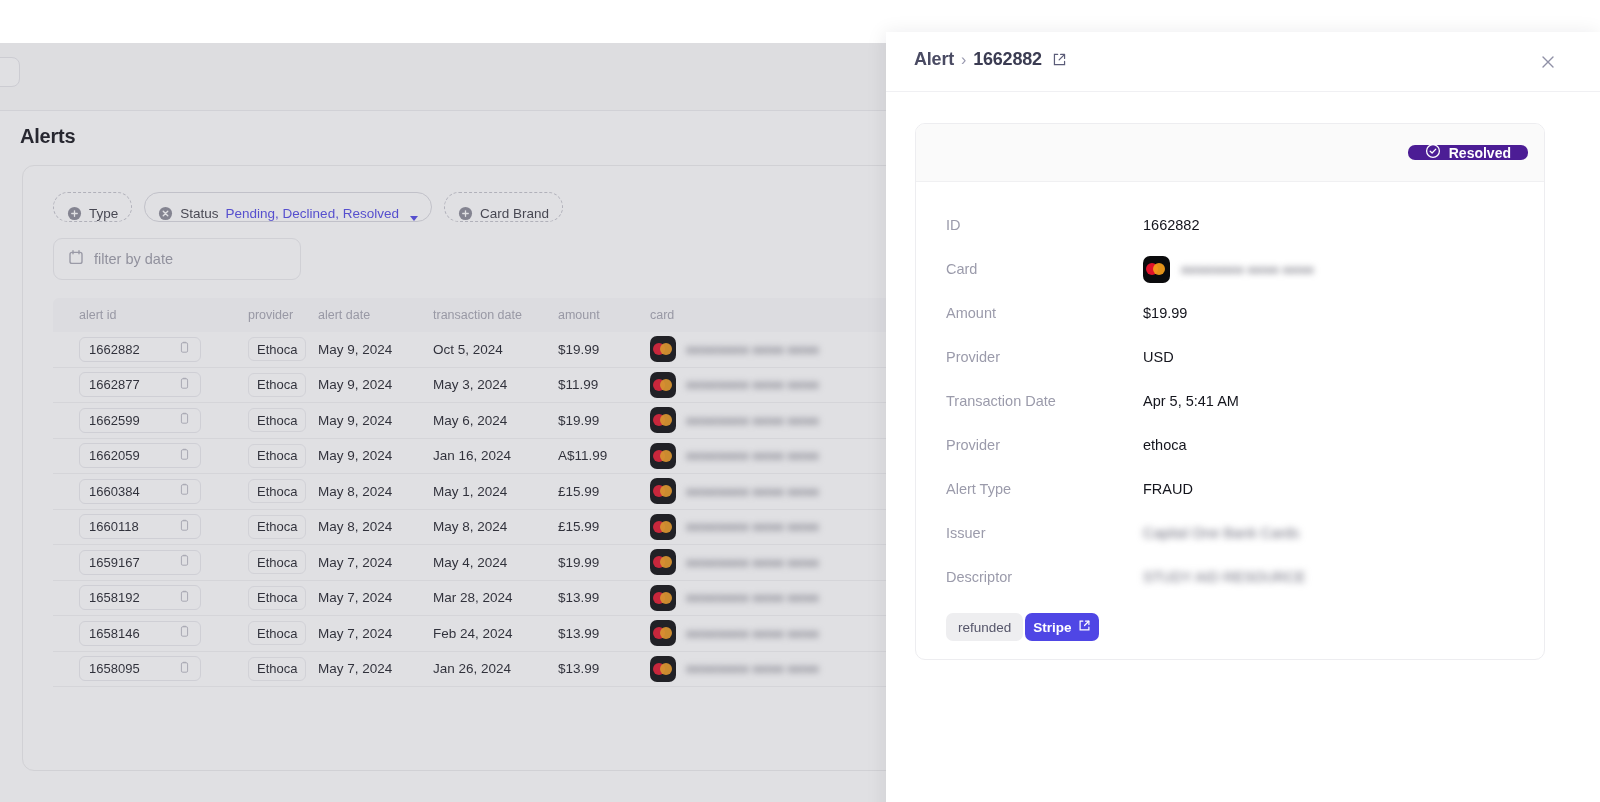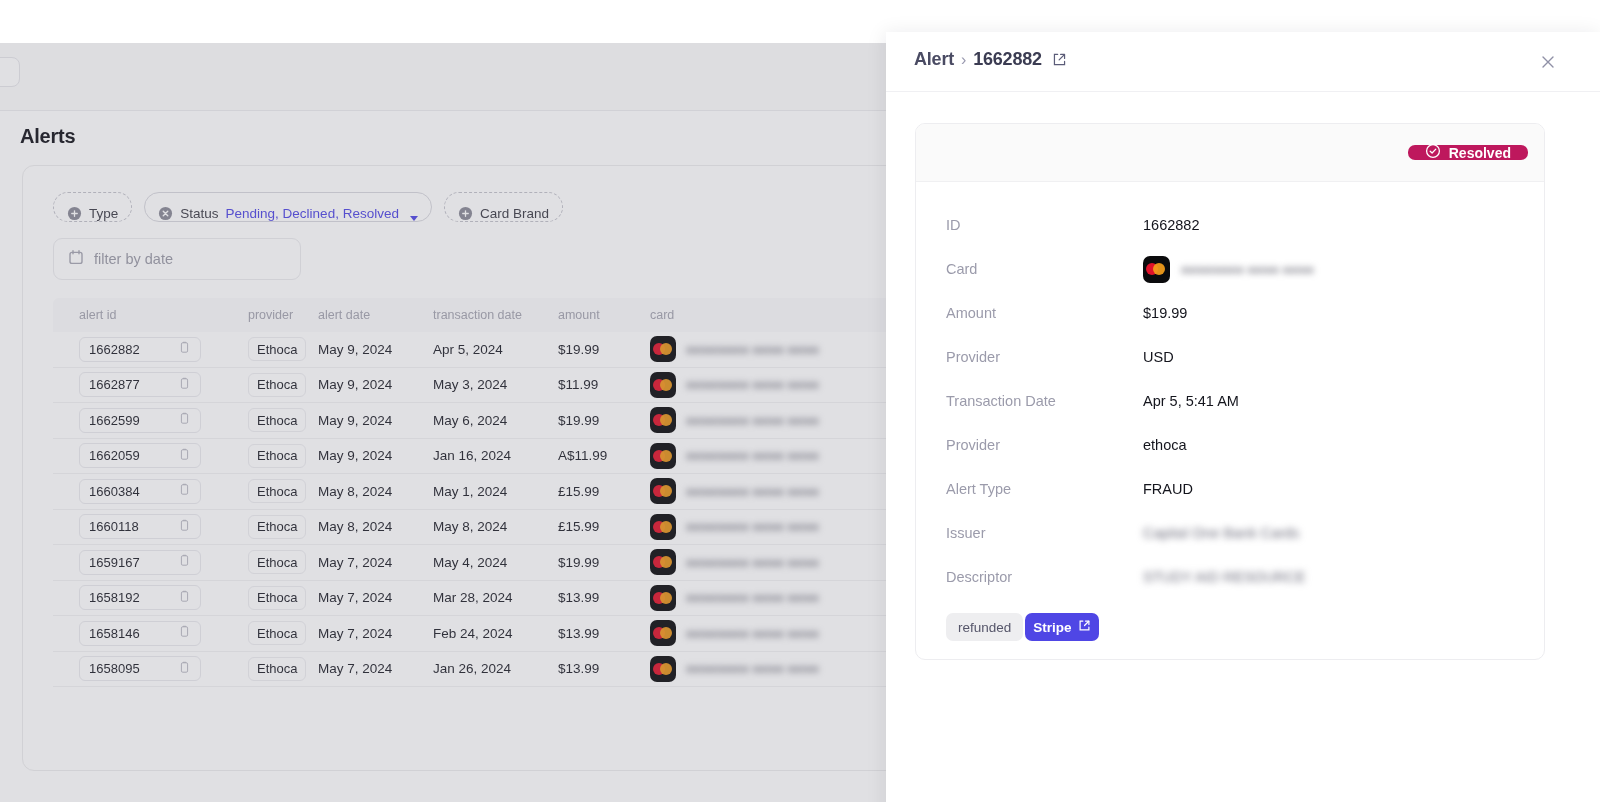--- a/index.html
+++ b/index.html
@@ -189,21 +189,21 @@
   .detail-card-head {
     height: 58px;
     background: #fafafa;
     border-bottom: 1px solid #f0f0f2;
     display: flex; align-items: center; justify-content: flex-end;
     padding-right: 16px;
   }
   .status-btn {
     display: inline-flex; align-items: center; gap: 8px;
     height: 15px; padding: 0 17px;
-    background: #be185d; color: #fff;
+    background: #4c1d95; color: #fff;
     border: none; border-radius: 7px;
     font-size: 14px; font-weight: 700;
     font-family: "Liberation Sans", sans-serif;
     cursor: pointer;
   }
 
   .fields { padding: 21px 30px 0 30px; }
   .frow {
     display: flex; align-items: center;
     height: 44px;
@@ -310,21 +310,21 @@
             <div class="tr">
               <div class="td c-id"><span class="id-pill">
                   <span>1662882</span>
                   <span><svg width="13" height="13" viewBox="0 0 16 16" fill="none">
                       <rect x="4.2" y="2.2" width="7.6" height="11.6" rx="1.6" stroke="#b6b6c0" stroke-width="1.2"></rect>
                       <path d="M6.2 2.2V1.6h3.6v.6" stroke="#b6b6c0" stroke-width="1.2"></path>
                     </svg></span>
                 </span></div>
               <div class="td c-prov"><span class="prov-pill">Ethoca</span></div>
               <div class="td c-adate">May 9, 2024</div>
-              <div class="td c-tdate">Apr 5, 2024</div>
+              <div class="td c-tdate">Oct 5, 2024</div>
               <div class="td c-amt">$19.99</div>
               <div class="td c-card card-cell">
                 <span class="mc-logo"></span>
                 <span class="blurtext">●●●●●●●● ●●●● ●●●●</span>
               </div>
             </div>
             <div class="tr">
               <div class="td c-id"><span class="id-pill">
                   <span>1662877</span>
                   <span><svg width="13" height="13" viewBox="0 0 16 16" fill="none">

